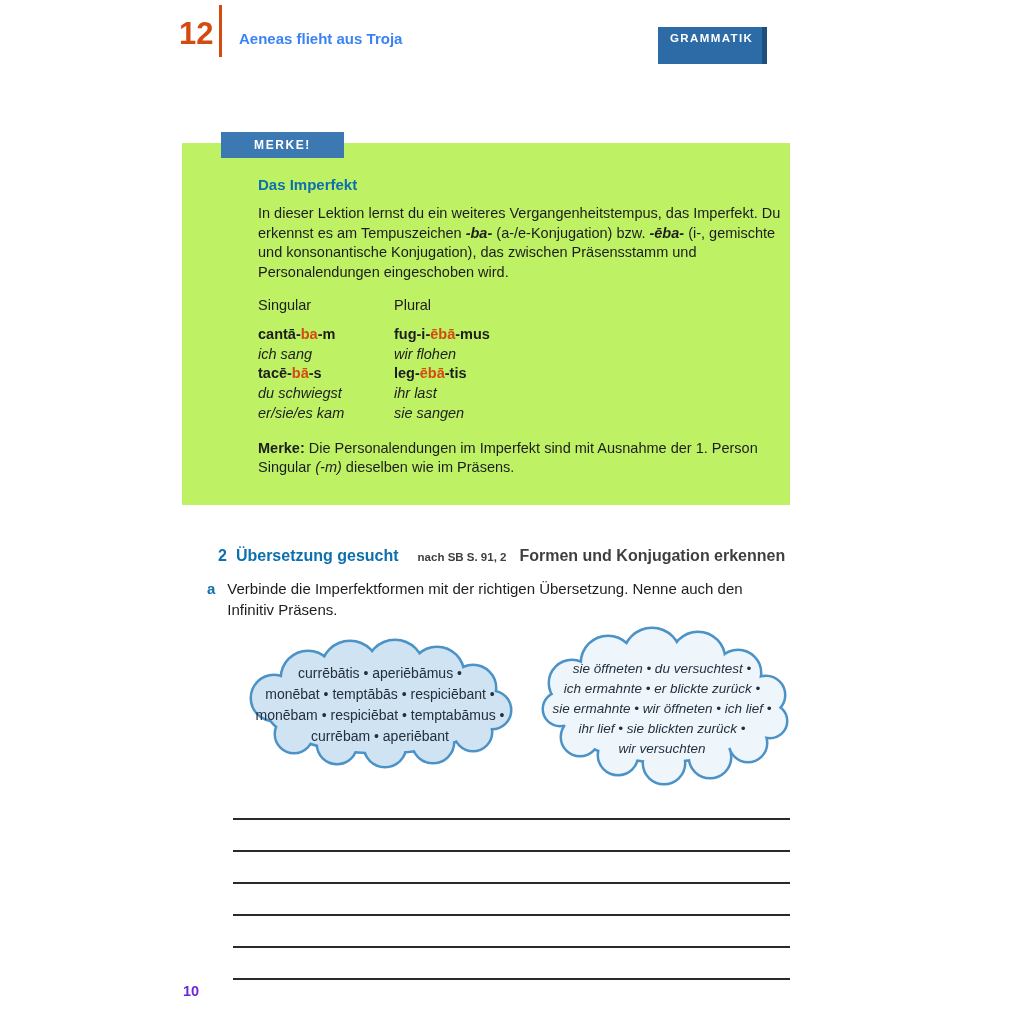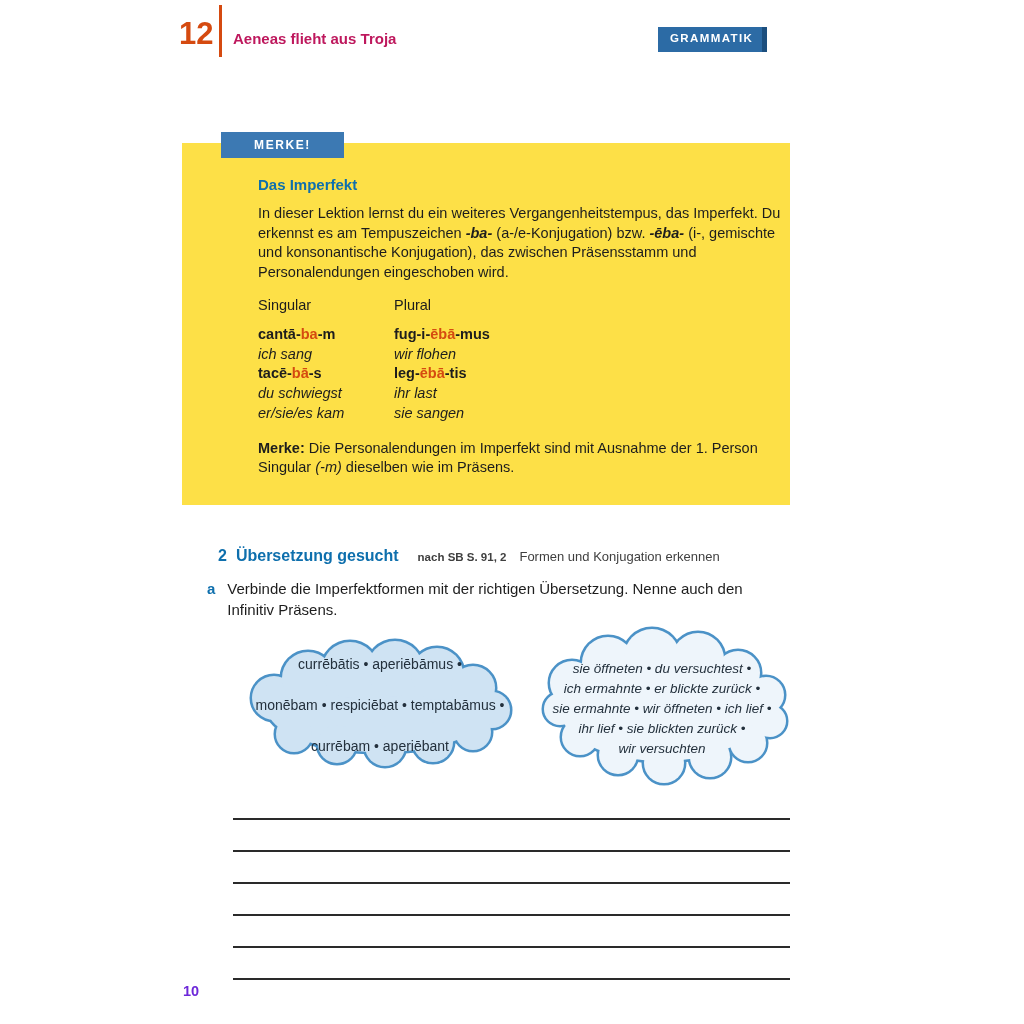--- a/index.html
+++ b/index.html
@@ -4,30 +4,30 @@
 <style>
   html,body { margin:0; padding:0; background:#ffffff; }
   .page {
     position:relative; width:1024px; height:1024px; background:#ffffff;
     font-family:"Liberation Sans", sans-serif; color:#1d1d1d; overflow:hidden;
   }
 
   
   .lesson-number { position:absolute; left:179px; top:16px; font-size:31px; font-weight:700; color:#d54a10; }
   .header-rule   { position:absolute; left:219px; top:5px; width:3px; height:52px; background:#d54a10; }
-  .lesson-title  { position:absolute; left:233px; top:30px; font-size:15px; font-weight:700; color:#be185d; }
+  .lesson-title  { position:absolute; left:239px; top:30px; font-size:15px; font-weight:700; color:#3b82f6; }
   .badge {
-    position:absolute; left:658px; top:27px; height:21px; padding:0 9px 4px 12px;
+    position:absolute; left:658px; top:27px; height:21px; padding:0 9px 16px 12px;
     background:#2c6ba5; border-right:5px solid #1c4f7e;
     color:#ffffff; font-size:11.5px; font-weight:700; letter-spacing:1.4px;
     display:flex; align-items:center;
   }
 
   
-  .merke-box { position:absolute; left:182px; top:143px; width:608px; height:362px; background:#fde047; }
+  .merke-box { position:absolute; left:182px; top:143px; width:608px; height:362px; background:#bef264; }
   .merke-tab {
     position:absolute; left:39px; top:-11px; width:123px; height:26px;
     background:#3c79b3; color:#ffffff; font-size:12px; font-weight:700; letter-spacing:1.6px;
     display:flex; align-items:center; justify-content:center;
   }
   .merke-content { padding:33px 40px 0 76px; }
   .merke-heading { margin:0 0 11px 0; font-size:15px; font-weight:700; color:#0e6fad; }
   .merke-intro { margin:0 0 14px 0; width:534px; font-size:14.5px; line-height:19.6px; }
   .tz { font-weight:700; font-style:italic; }
 
@@ -39,37 +39,37 @@
   table.forms tr.trans td { font-style:italic; }
   .hl { color:#d54a10; }
 
   .merke-note { margin:15px 0 0 0; width:528px; font-size:14.5px; line-height:19.6px; }
 
   
   .ex-head { position:absolute; left:218px; top:547px; display:flex; align-items:baseline; }
   .ex-num   { font-size:16px; font-weight:700; color:#0e6fad; margin-right:9px; }
   .ex-title { font-size:16px; font-weight:700; color:#0e6fad; }
   .ex-ref   { font-size:11.5px; font-weight:700; color:#3f3f3f; margin-left:19px; }
-  .ex-skill { font-size:13px; font-weight:400; color:#3f3f3f; margin-left:13px; }
+  .ex-skill { font-size:16px; font-weight:700; color:#3f3f3f; margin-left:13px; }
 
   .ex-item { position:absolute; left:207px; top:579px; display:flex; }
   .item-letter { font-size:15px; font-weight:700; color:#0e6fad; margin-right:12px; line-height:20px; }
   .instruction { margin:0; width:560px; font-size:15px; line-height:20.5px; }
 
   
   .cloud { position:absolute; }
   .cloud-left  { left:230px; top:636px; width:300px; height:138px; }
   .cloud-right { left:526px; top:625px; width:272px; height:168px; }
   .cloud svg { position:absolute; left:0; top:0; }
   .cloud-text {
     position:absolute; left:0; top:0; right:0; bottom:0;
     display:flex; flex-direction:column; align-items:center; justify-content:center;
     text-align:center;
   }
-  .cloud-left  .cloud-text { font-size:14px; line-height:21px; color:#23303c;gap:20px; }
+  .cloud-left  .cloud-text { font-size:14px; line-height:21px; color:#23303c; }
   .cloud-right .cloud-text { font-size:13.5px; line-height:20px; font-style:italic; color:#23303c; }
 
   
   .answer-lines { position:absolute; left:233px; top:788px; width:557px; }
   .answer-line { height:30px; border-bottom:2px solid #2a2a2a; }
 
   
   .page-number { position:absolute; left:183px; top:983px; font-size:14.5px; font-weight:700; color:#6d28d9; }
 </style>
 </head>
@@ -153,20 +153,21 @@
             <circle cx="155" cy="110" r="20"></circle>
           <circle cx="107" cy="108" r="19"></circle>
             <circle cx="64" cy="98" r="18"></circle>
         </g>
       </defs>
       <use href="#cloudShapeL" fill="#cfe3f3" stroke="#4b92c7" stroke-width="5"></use>
       <use href="#cloudShapeL" fill="#cfe3f3" stroke="none"></use>
     </svg>
     <div class="cloud-text">
       <div>currēbātis • aperiēbāmus •</div>
+      <div>monēbat • temptābās • respiciēbant •</div>
       <div>monēbam • respiciēbat • temptabāmus •</div>
       <div>currēbam • aperiēbant</div>
     </div>
   </div>
 
   <div class="cloud cloud-right">
     <svg width="272" height="168" viewBox="0 0 272 168" aria-hidden="true">
       <defs>
         <g id="cloudShapeR">
           <ellipse cx="136" cy="84" rx="102" ry="52"></ellipse>

